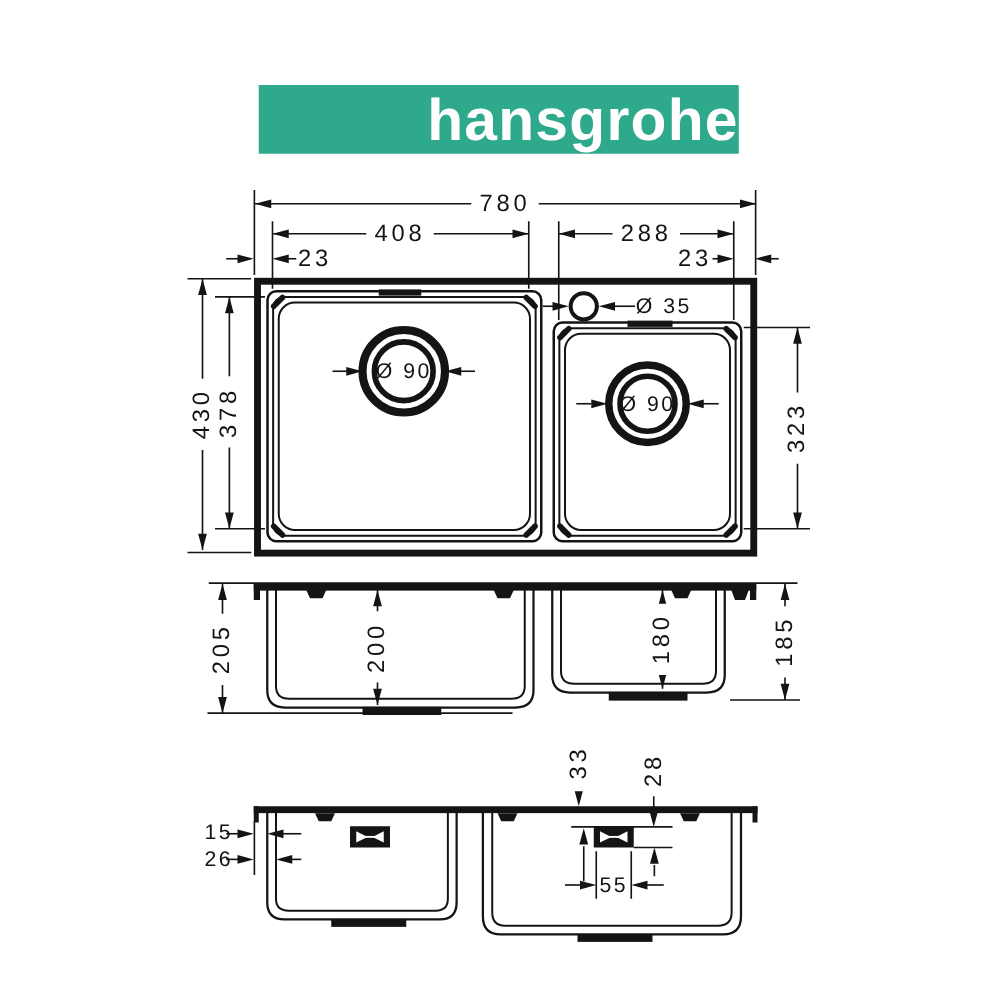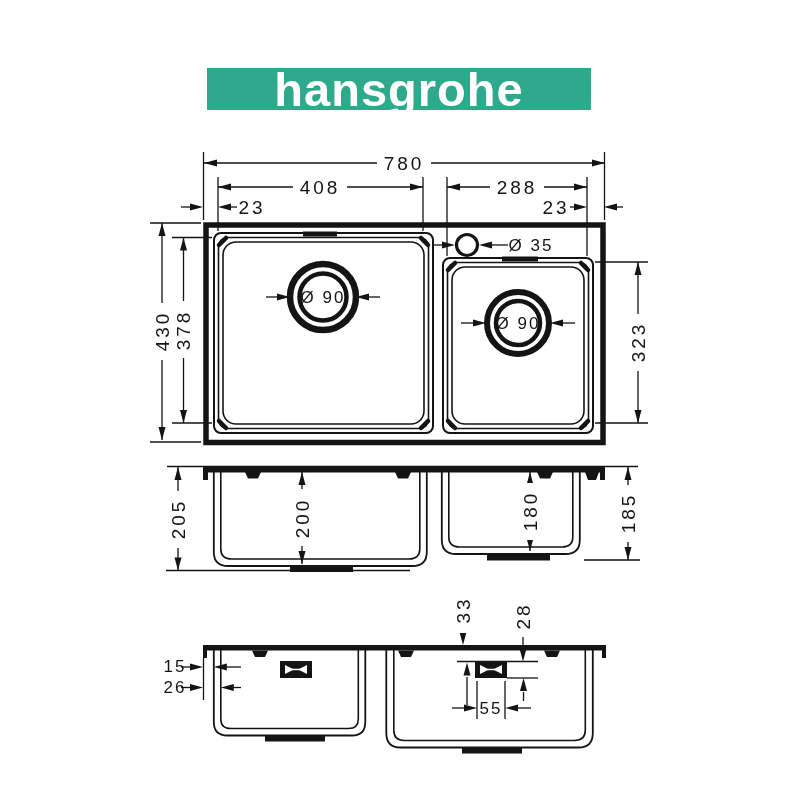--- a/index.html
+++ b/index.html
@@ -1,22 +1,22 @@
 <!DOCTYPE html>
 <html><head>
 <meta charset="utf-8">
 <style>
   html,body { margin:0; padding:0; background:#ffffff; }
   #canvas {
     position:relative; width:800px; height:800px; background:#ffffff;
     font-family:"Liberation Sans", sans-serif; overflow:hidden;
   }
   .logo {
-    position:absolute; left:207px; top:68px; width:384px; height:42px;
-    display:flex; align-items:center; justify-content:center;
+    position:absolute; left:207px; top:68px; width:384px; height:55px;
+    display:flex; align-items:center; justify-content:flex-end;
   }
   .logo-text {
     color:#ffffff; font-size:47px; font-weight:bold; letter-spacing:1px;
     font-family:"Liberation Sans", sans-serif; line-height:55px;
   }
   svg { position:absolute; left:0; top:0; }
   .ln   { stroke:#141414; fill:none; }
   .thin { stroke-width:1.3; }
   .med  { stroke-width:1.8; }
   .bold { stroke-width:5.5; }

